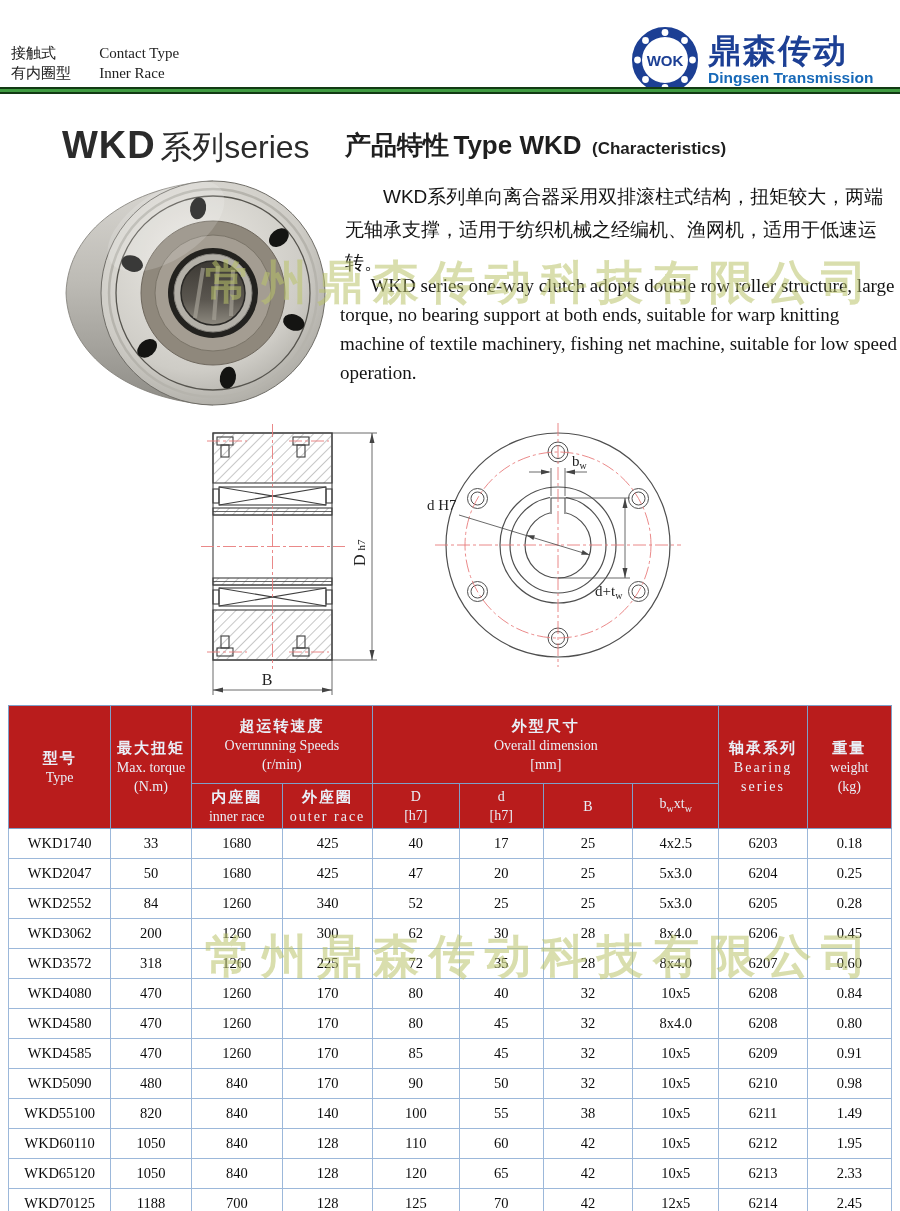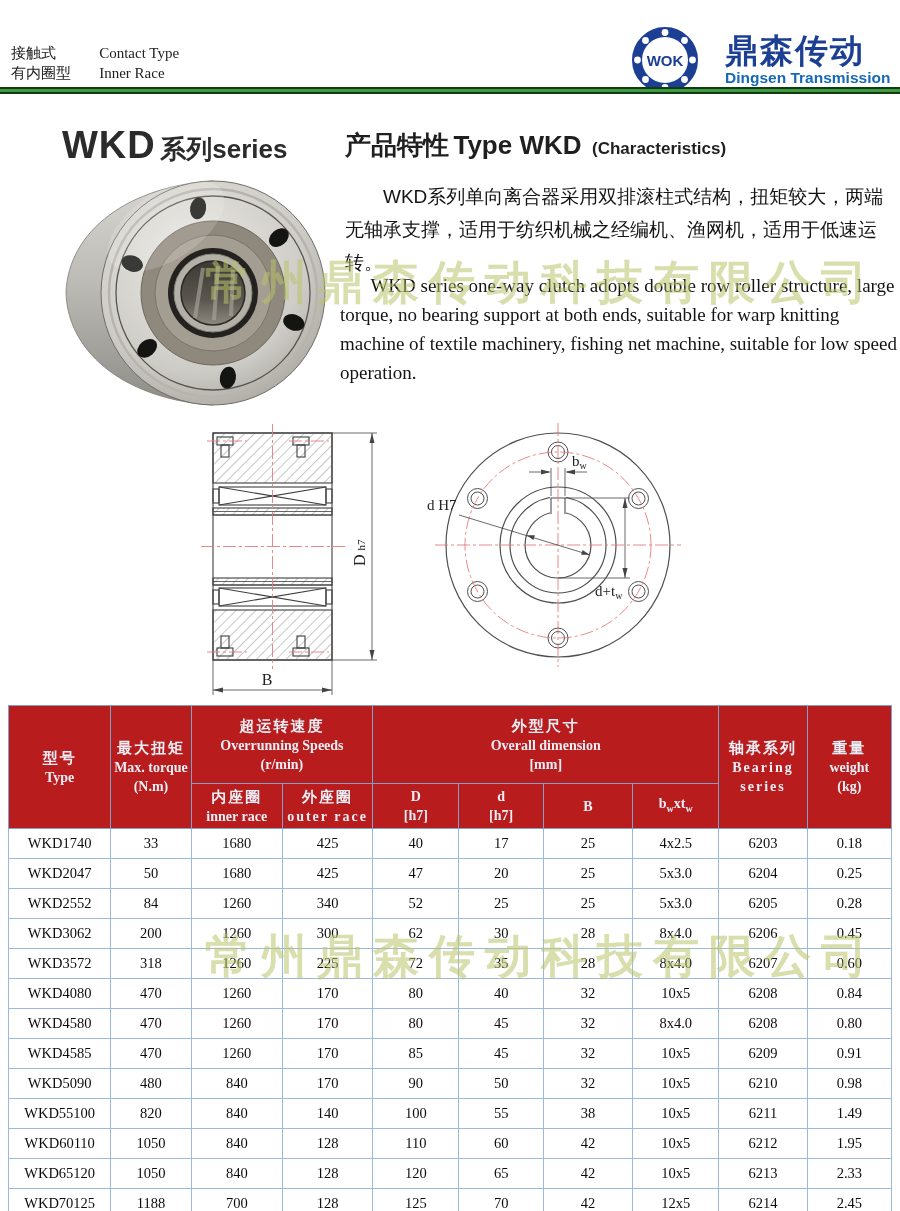--- a/index.html
+++ b/index.html
@@ -6,29 +6,29 @@
   .page{position:relative;width:900px;height:1211px;background:#fff;overflow:hidden;
         font-family:"Liberation Sans",sans-serif;color:#111;}
   
   .hdr-title{position:absolute;left:10px;top:4px;white-space:nowrap;}
   .hdr-title .cn{font-size:29px;font-weight:900;letter-spacing:1px;color:#1a1a1a;}
   .hdr-title .en{font-family:"Liberation Serif",serif;font-size:30px;font-weight:700;color:#1a1a1a;margin-left:6px;}
   .hdr-sub{position:absolute;left:11px;font-size:15px;color:#222;}
   .hdr-sub .cn{display:inline-block;width:76px;font-family:"Liberation Serif",serif;}
   .hdr-sub .en{font-family:"Liberation Serif",serif;margin-left:8px;}
   .logo{position:absolute;left:630px;top:25px;display:flex;align-items:center;}
-  .logo-text{margin-left:25px;line-height:1;}
+  .logo-text{margin-left:8px;line-height:1;}
   .logo-cn{font-size:33px;font-weight:700;color:#1c3f94;letter-spacing:2px;}
   .logo-en{font-size:15.5px;font-weight:700;color:#1769b8;margin-top:3px;}
   .green-rule{position:absolute;left:0;top:87px;width:900px;height:3px;background:#3f9b41;
               border-top:2px solid #123a13;border-bottom:2px solid #123a13;}
   
   .series-title{position:absolute;left:62px;top:124px;white-space:nowrap;color:#2b2b2b;}
   .series-title .main{font-size:38px;font-weight:700;letter-spacing:1px;}
-  .series-title .sub{font-size:26px;font-weight:700;}
+  .series-title .sub{font-size:32px;font-weight:400;}
   .char-title{position:absolute;left:345px;top:128px;white-space:nowrap;color:#1f1f1f;}
   .char-title .big{font-size:26px;font-weight:700;}
   .char-title .small{font-size:17px;font-weight:700;margin-left:6px;}
   
   .cn-text{position:absolute;left:345px;top:180px;width:552px;font-size:19px;line-height:33px;
            color:#141414;text-indent:2em;font-weight:500;}
   .en-text{position:absolute;left:340px;top:271px;width:560px;font-family:"Liberation Serif",serif;
            font-size:19px;line-height:29px;color:#141414;text-indent:1.6em;}
   .watermark{position:absolute;white-space:nowrap;font-size:46px;font-weight:700;letter-spacing:10px;
              color:rgba(185,194,106,0.55);pointer-events:none;z-index:5;}
@@ -38,21 +38,21 @@
   .photo-svg{position:absolute;left:38px;top:158px;}
   .draw-left{position:absolute;left:195px;top:423px;}
   .draw-right{position:absolute;left:425px;top:418px;}
   
   .spec-table{position:absolute;left:8px;top:705px;border-collapse:collapse;table-layout:fixed;width:884px;}
   .spec-table th{background:#b91c1c;color:#e9eff7;border:1px solid #7fa0c9;padding:0;
                  font-weight:600;vertical-align:middle;}
   .spec-table thead tr:first-child{height:78px;}
   .spec-table thead tr:last-child{height:45px;text-align:center;}
   .th-cn{font-size:15px;line-height:20px;font-family:"Liberation Serif",serif;letter-spacing:2px;}
-  .th-en{font-size:14px;line-height:19px;font-family:"Liberation Serif",serif;font-weight:700;}
+  .th-en{font-size:14px;line-height:19px;font-family:"Liberation Serif",serif;font-weight:400;}
   .spec-table td{border:1px solid #9cb8da;height:27px;text-align:center;
                  font-family:"Liberation Serif",serif;font-size:14.5px;color:#0c0c0c;background:#fff;}
   .spec-table tbody tr:last-child td{border-bottom:2px solid #9cb8da;}
   .spec-table th sub,.spec-table th .sub{font-size:10px;}
 </style>
 </head>
 <body>
 
 <div class="page">
 

